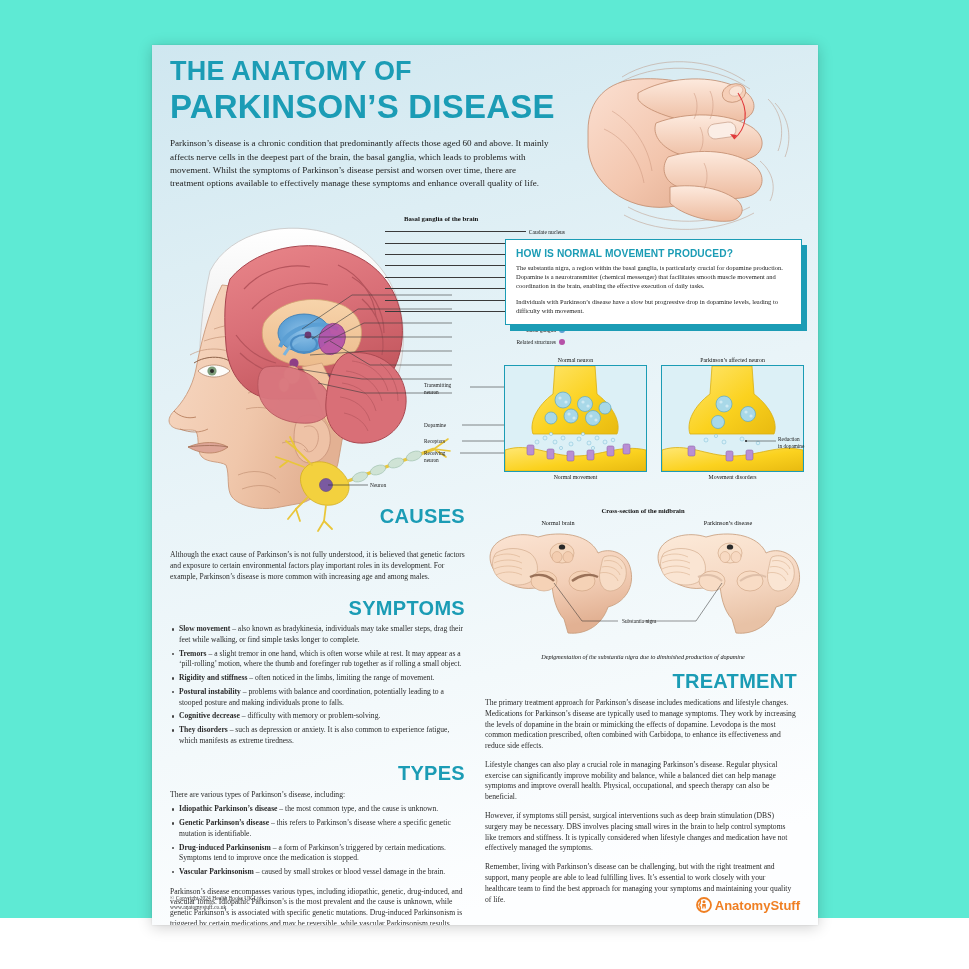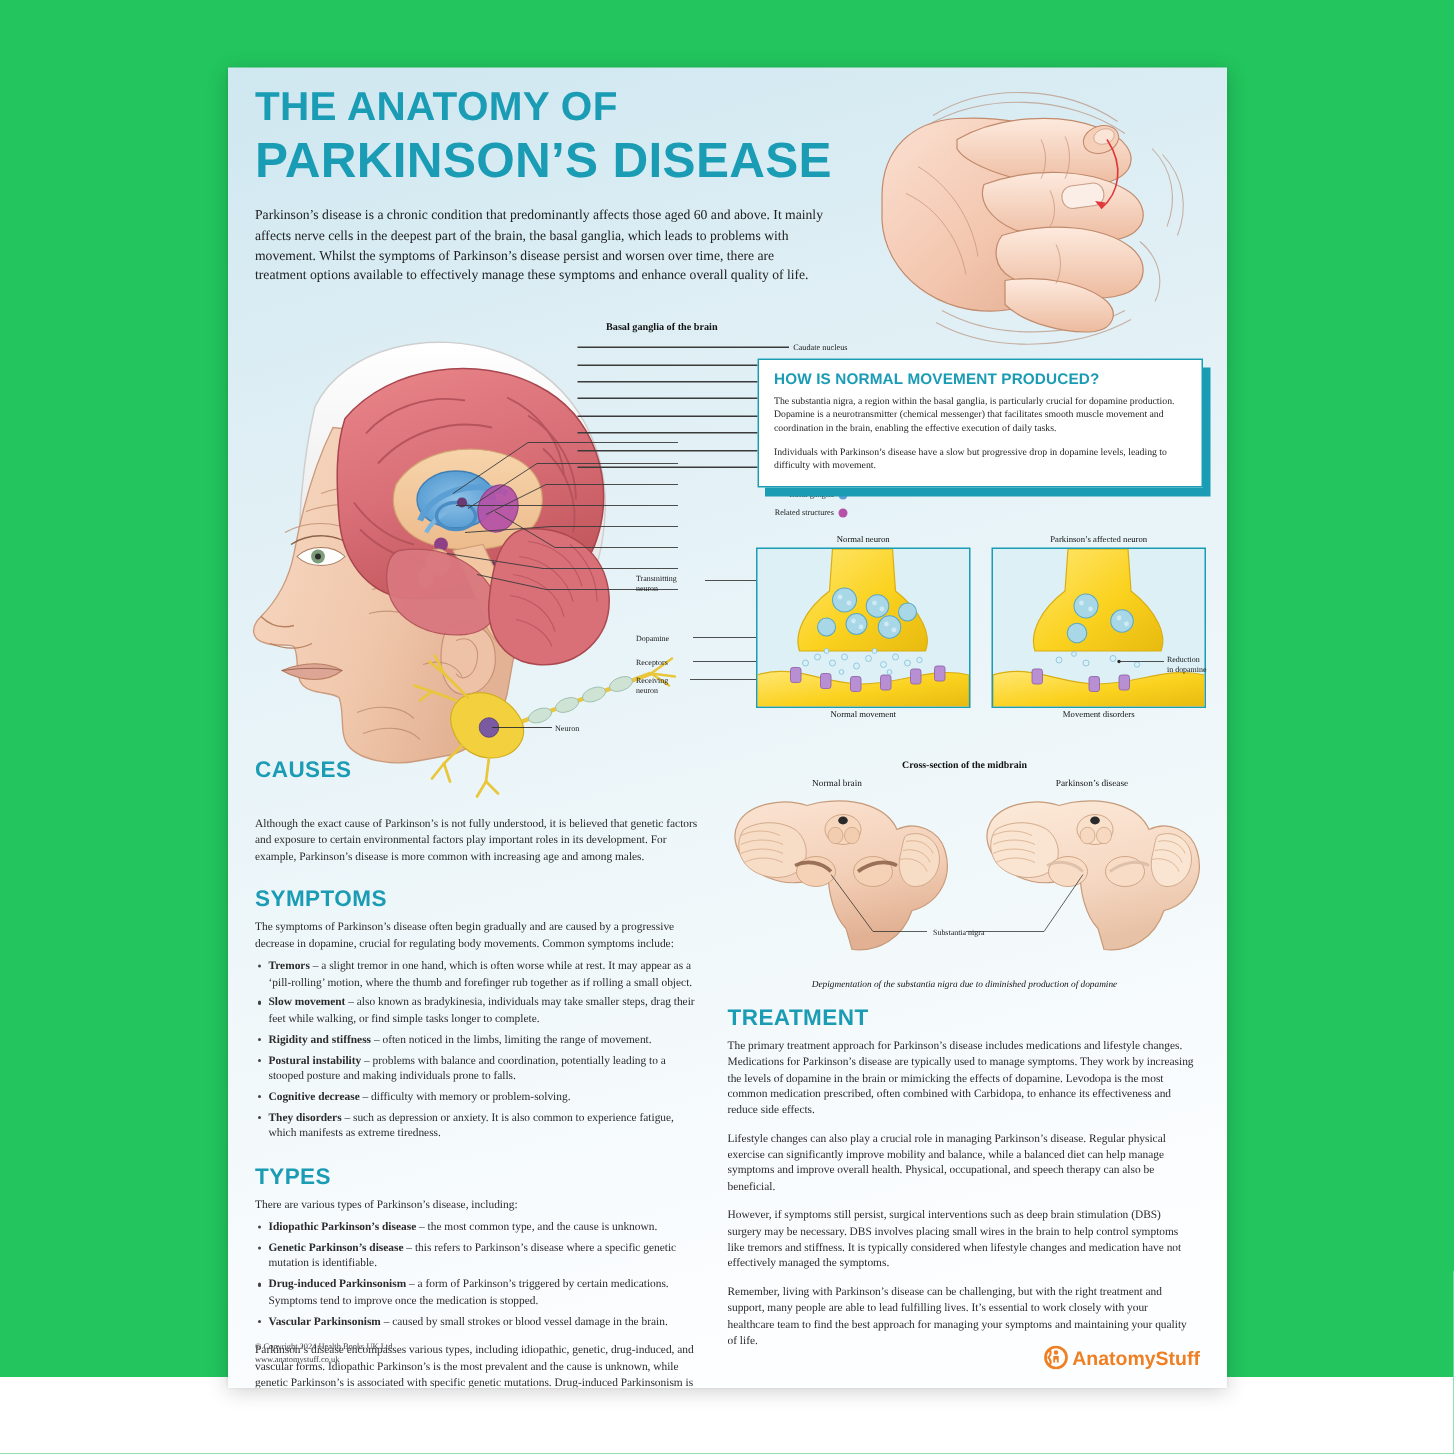--- a/index.html
+++ b/index.html
@@ -2,35 +2,35 @@
 <html><head>
 <meta charset="utf-8">
 <style>
   html,body{margin:0;padding:0;}
   body{
     width:969px;height:969px;overflow:hidden;
     background:#ffffff;
     font-family:"Liberation Serif", serif;
   }
   
-  #page{position:relative;width:969px;height:918px;background:#22c55e;}
+  #page{position:relative;width:969px;height:918px;background:#5eead4;}
   #poster{
     position:absolute;left:152px;top:45px;width:666px;height:880px;
     background:linear-gradient(165deg,#cfe7f0 0%,#ddeef4 22%,#e9f4f8 45%,#f3f9fb 68%,#fdfeff 90%);
     box-shadow:0 2px 14px rgba(0,0,0,.20), 0 0 2px rgba(0,0,0,.10);
     overflow:hidden;
   }
   
   .h1{
     font-family:"Liberation Sans",sans-serif;font-weight:bold;
     color:#1b9cb5;letter-spacing:.2px;line-height:1.07;
   }
   .sec-head{
     font-family:"Liberation Sans",sans-serif;font-weight:bold;
-    color:#1b9cb5;font-size:15px;letter-spacing:.3px;
+    color:#1b9cb5;font-size:20px;letter-spacing:.3px;text-align:right;
   }
   .body-txt{font-size:7.6px;line-height:1.42;color:#2b2b2b;text-align:left;}
   .intro{font-size:9.1px;line-height:1.47;color:#222;}
   ul.bul{margin:4px 0 0 0;padding:0;list-style:none;}
   ul.bul li{
     position:relative;padding-left:9px;margin-bottom:3.2px;
     font-size:7.6px;line-height:1.4;color:#2b2b2b;
   }
   ul.bul li:before{
     content:"";position:absolute;left:2px;top:4px;width:2.4px;height:2.4px;
@@ -560,24 +560,23 @@
     </svg>
     <div class="dcap" style="text-align:center;margin-top:2px;font-style:italic;">Depigmentation of the substantia nigra due to diminished production of dopamine</div>
   </div>
 
   <div id="colL">
 
     <div class="sec-head">CAUSES</div>
     <div class="body-txt" style="margin-top:22px;">Although the exact cause of Parkinson’s is not fully understood, it is believed that genetic factors and exposure to certain environmental factors play important roles in its development. For example, Parkinson’s disease is more common with increasing age and among males.</div>
 
     <div class="sec-head" style="margin-top:15px;">SYMPTOMS</div>
-    <div class="body-txt" style="margin-top:5px;">The symptoms of Parkinson’s disease often begin gradually and are caused by a progressive decrease in dopamine, crucial for regulating body movements. Common symptoms include:</div>
     <ul class="bul">
+      <li><b>Slow movement</b><span> – also known as bradykinesia, individuals may take smaller steps, drag their feet while walking, or find simple tasks longer to complete.</span></li>
       <li><b>Tremors</b><span> – a slight tremor in one hand, which is often worse while at rest. It may appear as a ‘pill-rolling’ motion, where the thumb and forefinger rub together as if rolling a small object.</span></li>
-      <li><b>Slow movement</b><span> – also known as bradykinesia, individuals may take smaller steps, drag their feet while walking, or find simple tasks longer to complete.</span></li>
       <li><b>Rigidity and stiffness</b><span> – often noticed in the limbs, limiting the range of movement.</span></li>
       <li><b>Postural instability</b><span> – problems with balance and coordination, potentially leading to a stooped posture and making individuals prone to falls.</span></li>
       <li><b>Cognitive decrease</b><span> – difficulty with memory or problem-solving.</span></li>
       <li><b>They disorders</b><span> – such as depression or anxiety. It is also common to experience fatigue, which manifests as  extreme tiredness.</span></li>
     </ul>
 
     <div class="sec-head" style="margin-top:15px;">TYPES</div>
     <div class="body-txt" style="margin-top:5px;font-family:Liberation Serif, serif;">There are various types of Parkinson’s disease, including:</div>
     <ul class="bul">
       <li><b>Idiopathic Parkinson’s disease</b><span> – the most common type,  and the cause is unknown.</span></li>

